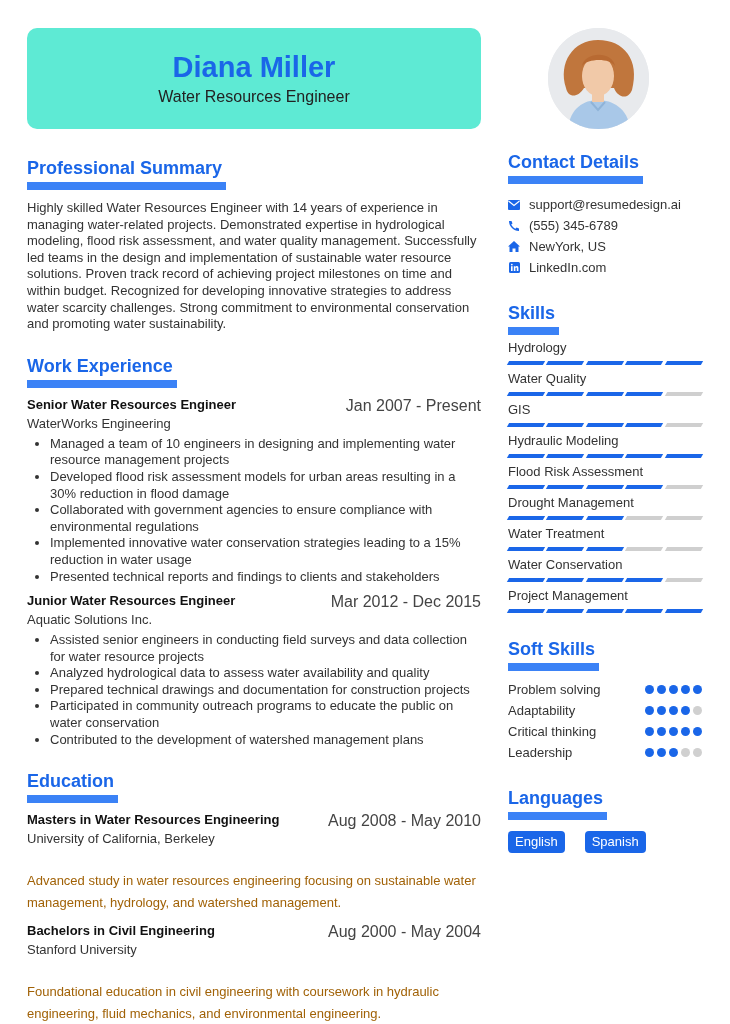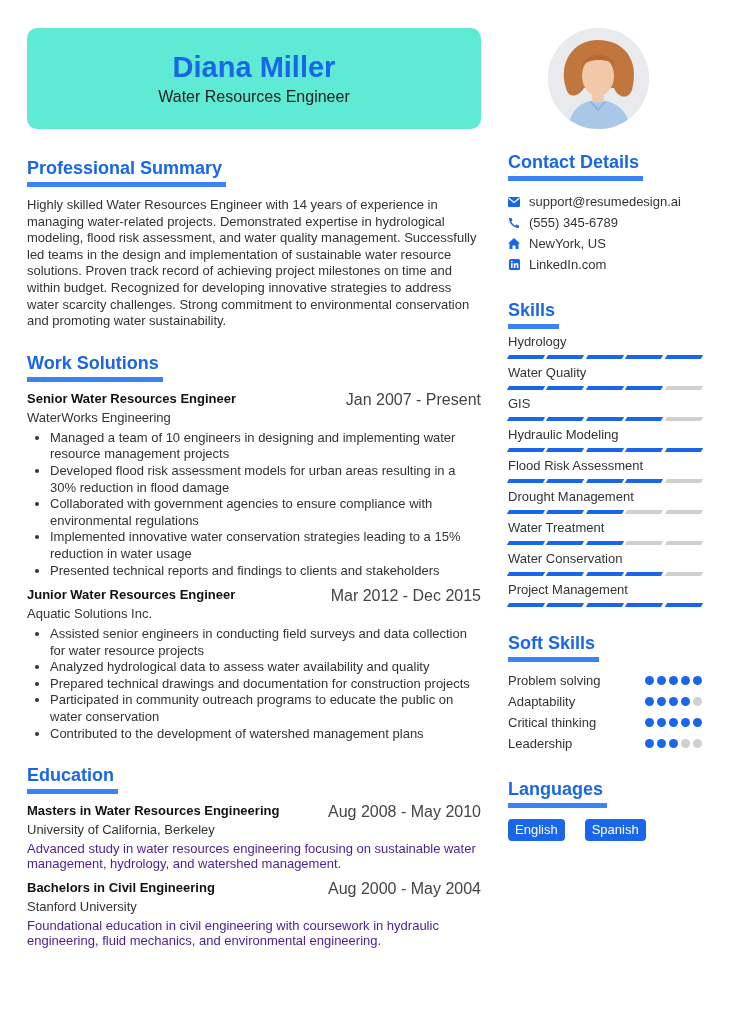--- a/index.html
+++ b/index.html
@@ -16,34 +16,34 @@
   .avatar {
     position: absolute; left: 548px; top: 28px; width: 101px; height: 101px; border-radius: 50%;
     overflow: hidden; background: #e7e9ec;
   }
 
   .left { position: absolute; left: 27px; top: 157px; width: 454px; }
   .right { position: absolute; left: 508px; top: 151px; width: 194px; }
 
   .section-title {
     display: inline-block; color: #1a66e8; font-size: 18px; font-weight: bold; line-height: 22px;
-    padding-bottom: 3px; border-bottom: 5px solid #3b82f6; padding-right: 4px;
+    padding-bottom: 3px; border-bottom: 8px solid #3b82f6; padding-right: 4px;
   }
   .para { font-size: 13px; line-height: 16.6px; color: #333; margin-top: 10px; }
 
   .job { margin-top: 9px; }
   .row { display: flex; justify-content: space-between; align-items: flex-start; }
   .job-role { font-size: 13px; font-weight: bold; color: #111; line-height: 16px; }
   .job-date { font-size: 16px; color: #444; }
   .job-company { font-size: 13px; color: #333; line-height: 17px; }
   ul.bullets { margin-top: 4px; padding-left: 23px; }
   ul.bullets li { font-size: 13px; line-height: 16.6px; color: #333; }
 
   .edu { margin-top: 9px; }
-  .edu-desc { font-size: 13px; line-height: 15px; color: #4c1d95; margin-top: 3px; }
+  .edu-desc { font-size: 13px; line-height: 22px; color: #a16207; margin-top: 23px; }
 
   .contact-list { margin-top: 10px; }
   .contact-item { display: flex; align-items: center; height: 21px; font-size: 13px; color: #333; }
   .contact-item .ic { width: 12px; height: 12px; margin-right: 9px; display: flex; align-items: center; justify-content: center; }
 
   .skill { margin-top: 0; }
   .skill-name { font-size: 13px; color: #333; line-height: 17px; margin-top: 4px; }
   .bar { display: flex; gap: 3px; margin-top: 5px; height: 5px; }
   .seg { flex: 1; height: 4px; transform: skewX(-30deg); background: #1a66e8; }
   .seg.off { background: #cfcfcf; }
@@ -77,21 +77,21 @@
 </div>
 
 <div class="left">
 
   <section>
     <div class="section-title">Professional Summary</div>
     <p class="para">Highly skilled Water Resources Engineer with 14 years of experience in managing water-related projects. Demonstrated expertise in hydrological modeling, flood risk assessment, and water quality management. Successfully led teams in the design and implementation of sustainable water resource solutions. Proven track record of achieving project milestones on time and within budget. Recognized for developing innovative strategies to address water scarcity challenges. Strong commitment to environmental conservation and promoting water sustainability.</p>
   </section>
 
   <section style="margin-top:22px;">
-    <div class="section-title">Work Solutions</div>
+    <div class="section-title">Work Experience</div>
 
     <div class="job">
       <div class="row">
         <span class="job-role">Senior Water Resources Engineer</span>
         <span class="job-date">Jan 2007 - Present</span>
       </div>
       <div class="job-company">WaterWorks Engineering</div>
       <ul class="bullets">
         <li>Managed a team of 10 engineers in designing and implementing water resource management projects</li>
         <li>Developed flood risk assessment models for urban areas resulting in a 30% reduction in flood damage</li>

